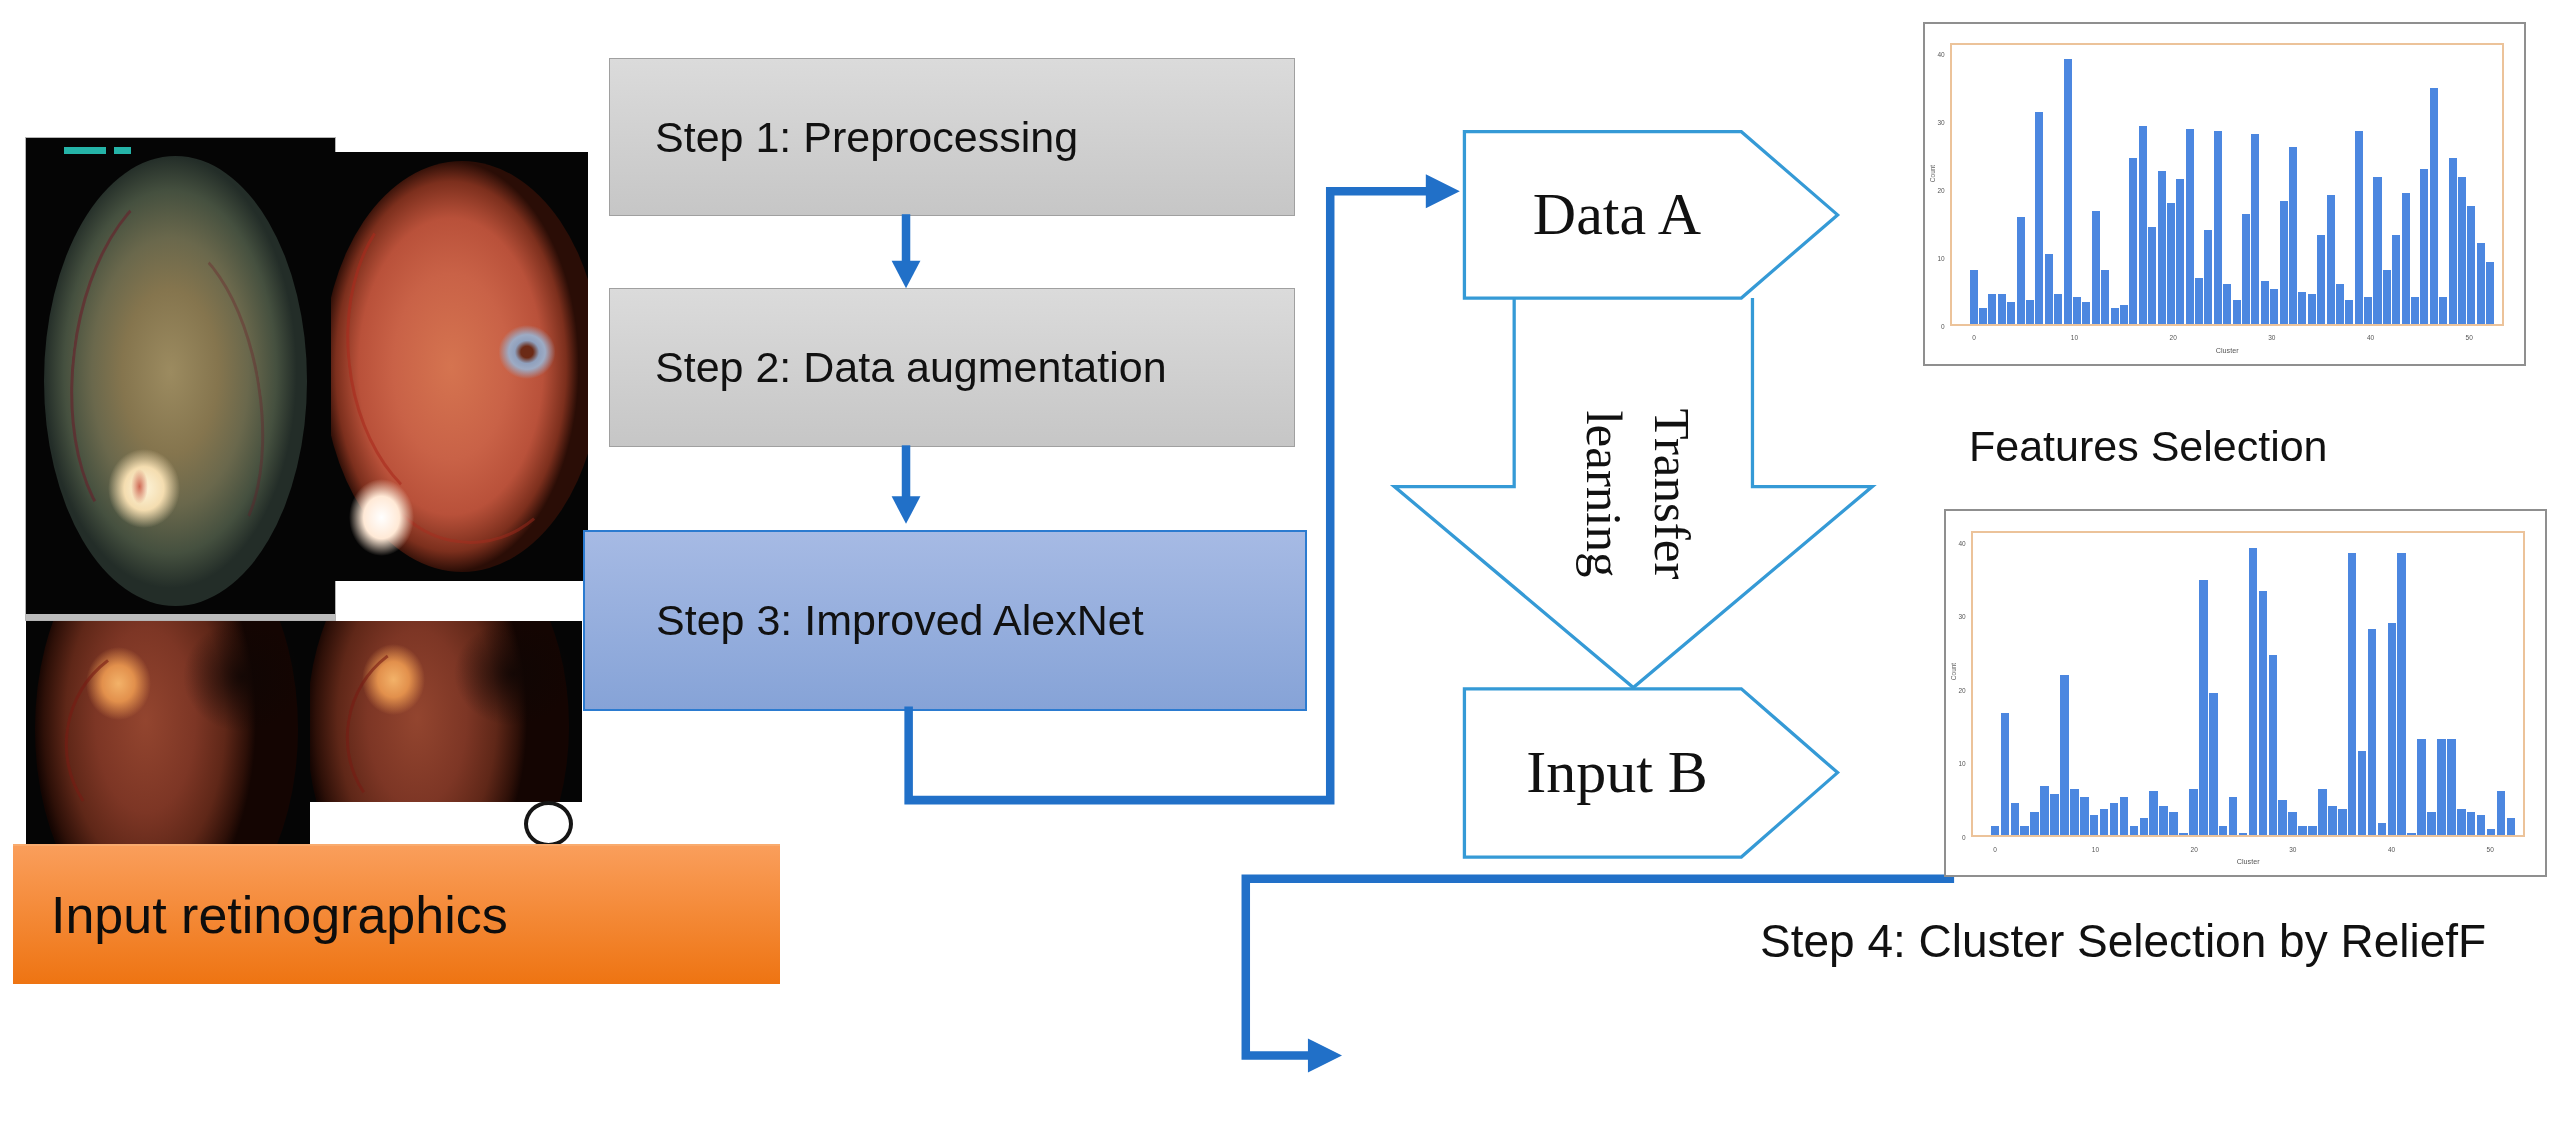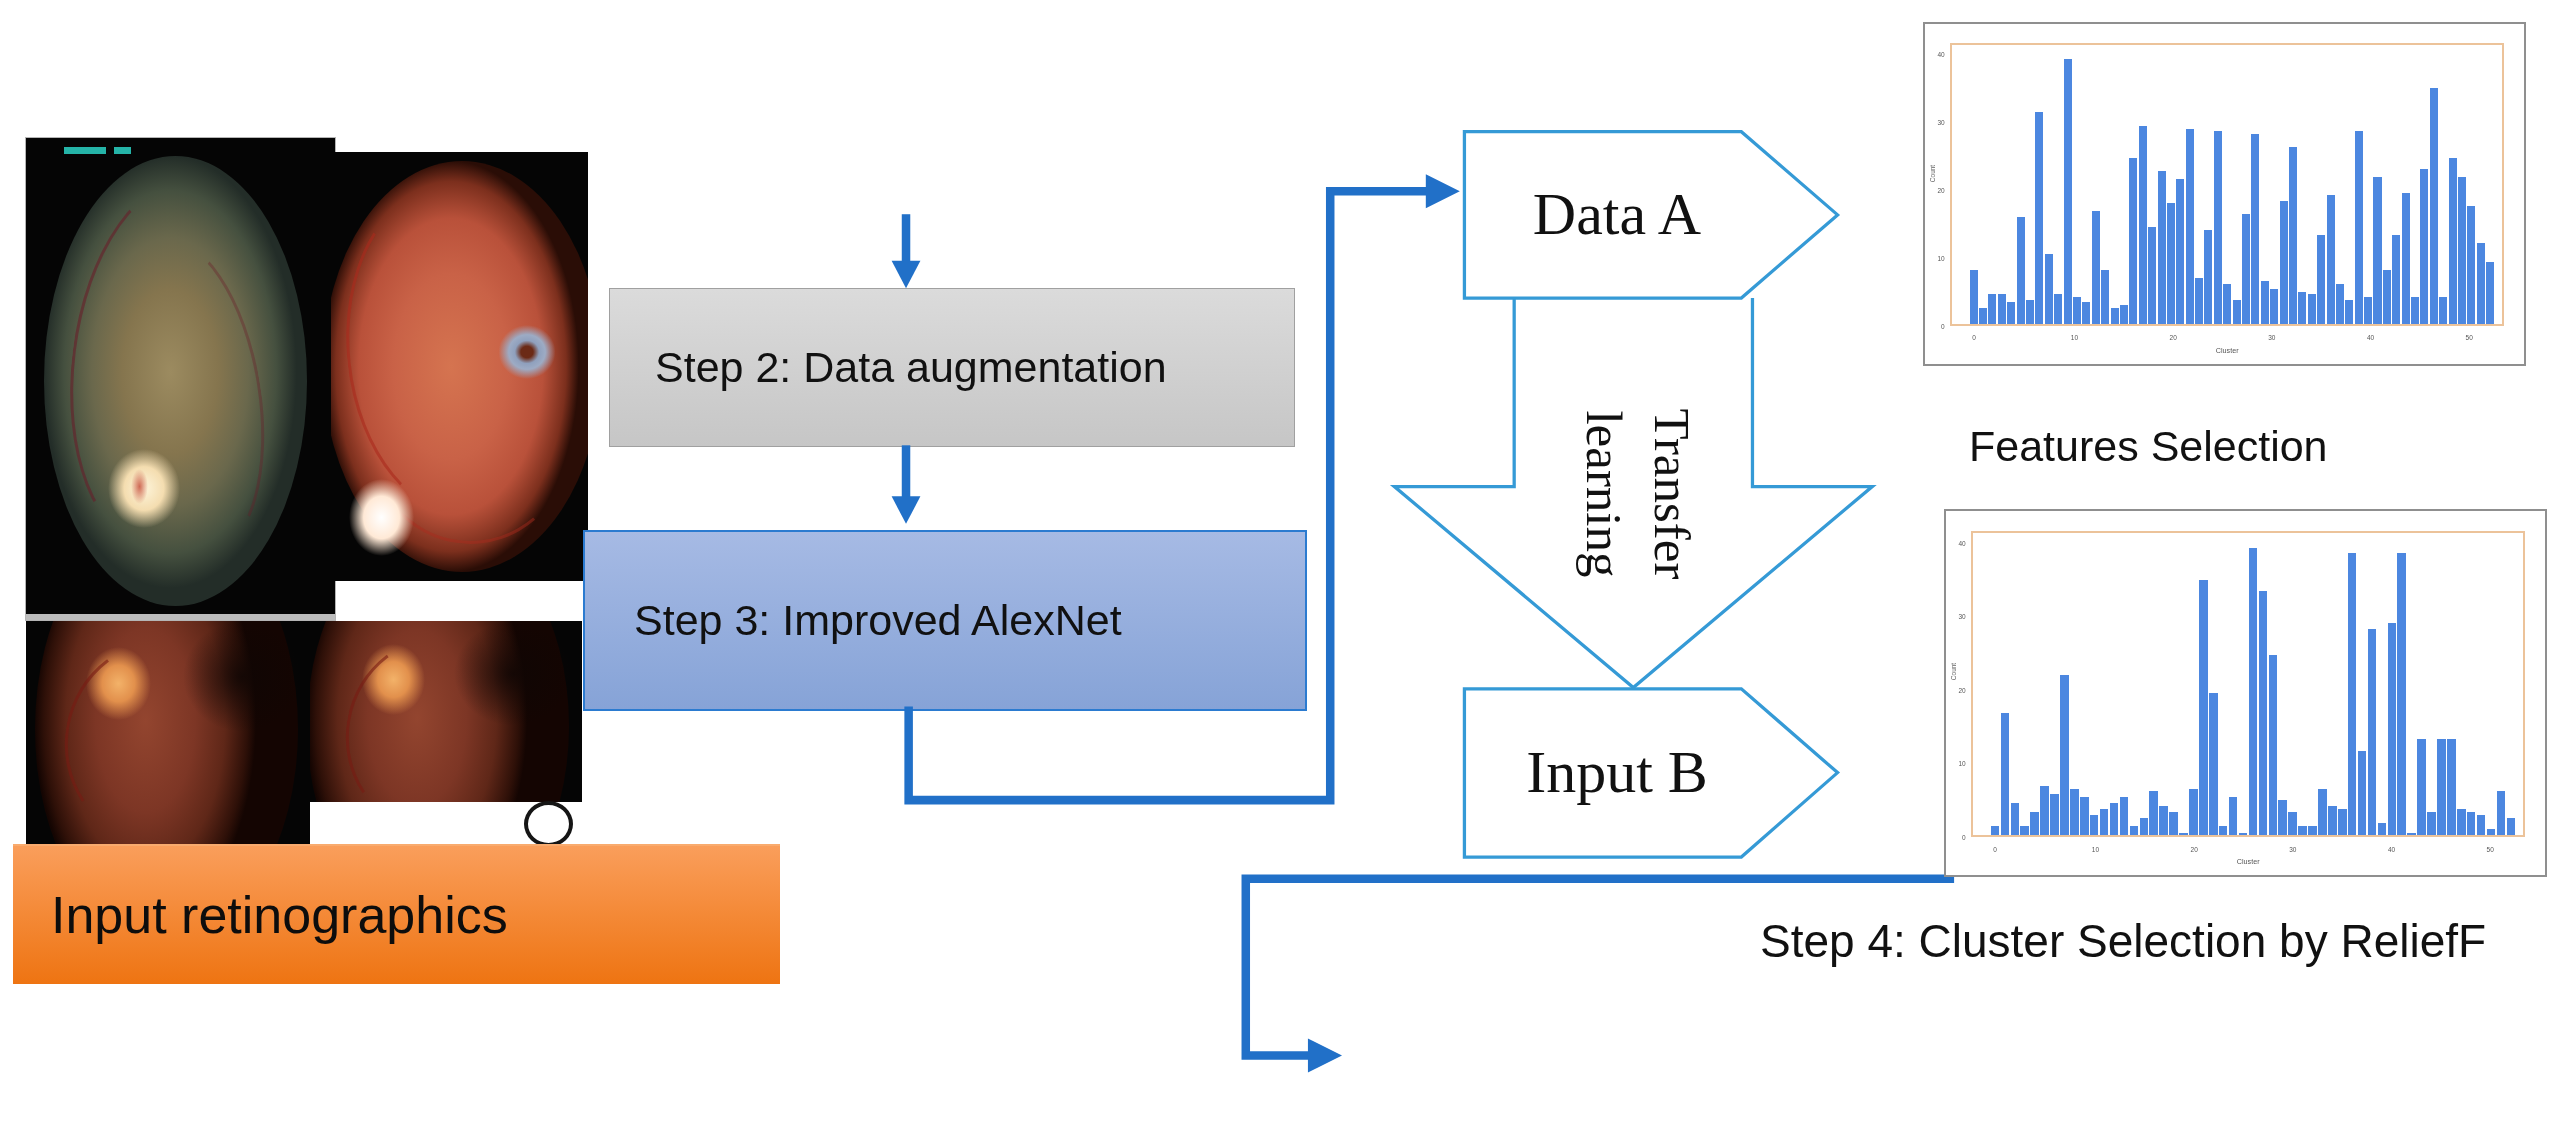--- a/index.html
+++ b/index.html
@@ -6,21 +6,21 @@
   #canvas{position:relative;width:2576px;height:1142px;background:#ffffff;overflow:hidden;
           font-family:"Liberation Sans",sans-serif;color:var(--text,#111);}
   .abs{position:absolute;}
 
   
   .graybox{background:linear-gradient(180deg,var(--gray-fill-top),var(--gray-fill-bottom));
            border:1.3px solid var(--gray-border);display:flex;align-items:center;}
   .graybox span{font-size:43px;padding-left:45px;color:#111;}
   #step3{background:linear-gradient(180deg,var(--step3-fill-top),var(--step3-fill-bottom));
          border:2.6px solid var(--step3-border);display:flex;align-items:center;}
-  #step3 span{font-size:43px;padding-left:49px;color:#111;}
+  #step3 span{font-size:43px;padding-left:49px;color:#111;margin-left:22px;}
 
   
   #inputbox{background:linear-gradient(180deg,var(--orange-top),var(--orange-bottom));
             border-top:2px solid #f9ab6e;display:flex;align-items:center;}
   #inputbox span{font-size:52px;padding-left:38px;color:#0d0d0d;}
 
   
   #step5{background:#fff;border:3.3px solid var(--shape-blue);display:flex;align-items:center;
          justify-content:space-between;padding:0 46px;font-family:"Liberation Serif",serif;}
   #step5 span{font-size:38px;color:#111;}
@@ -108,20 +108,23 @@
                 background:radial-gradient(closest-side, rgba(15,6,4,0.85) 0%, rgba(15,6,4,0) 100%);"></div>
     <div class="vessel" style="left:36px;top:16.4px;width:177px;height:190px;border-left-color:rgba(120,26,18,0.6);transform:rotate(10deg);"></div>
   </div>
 
   <div class="abs" id="circlemark" style="left:524px;top:801px;width:41px;height:38px;"></div>
 
   <div class="abs" id="inputbox" style="left:13px;top:844px;width:767px;height:138px;">
     <span>Input retinographics</span>
   </div>
 
+  <div class="abs graybox" id="step1" style="left:609px;top:58px;width:684px;height:156px;">
+    <span>Step 1: Preprocessing</span>
+  </div>
   <div class="abs graybox" id="step2" style="left:609px;top:288px;width:684px;height:157px;">
     <span>Step 2: Data augmentation</span>
   </div>
   <div class="abs" id="step3" style="left:583px;top:530px;width:720px;height:177px;">
     <span>Step 3: Improved AlexNet</span>
   </div>
 
 
   <svg width="2576" height="1142" viewBox="0 0 3935 1744">
     <line class="cl" x1="1384" y1="327" x2="1384" y2="400"></line>

